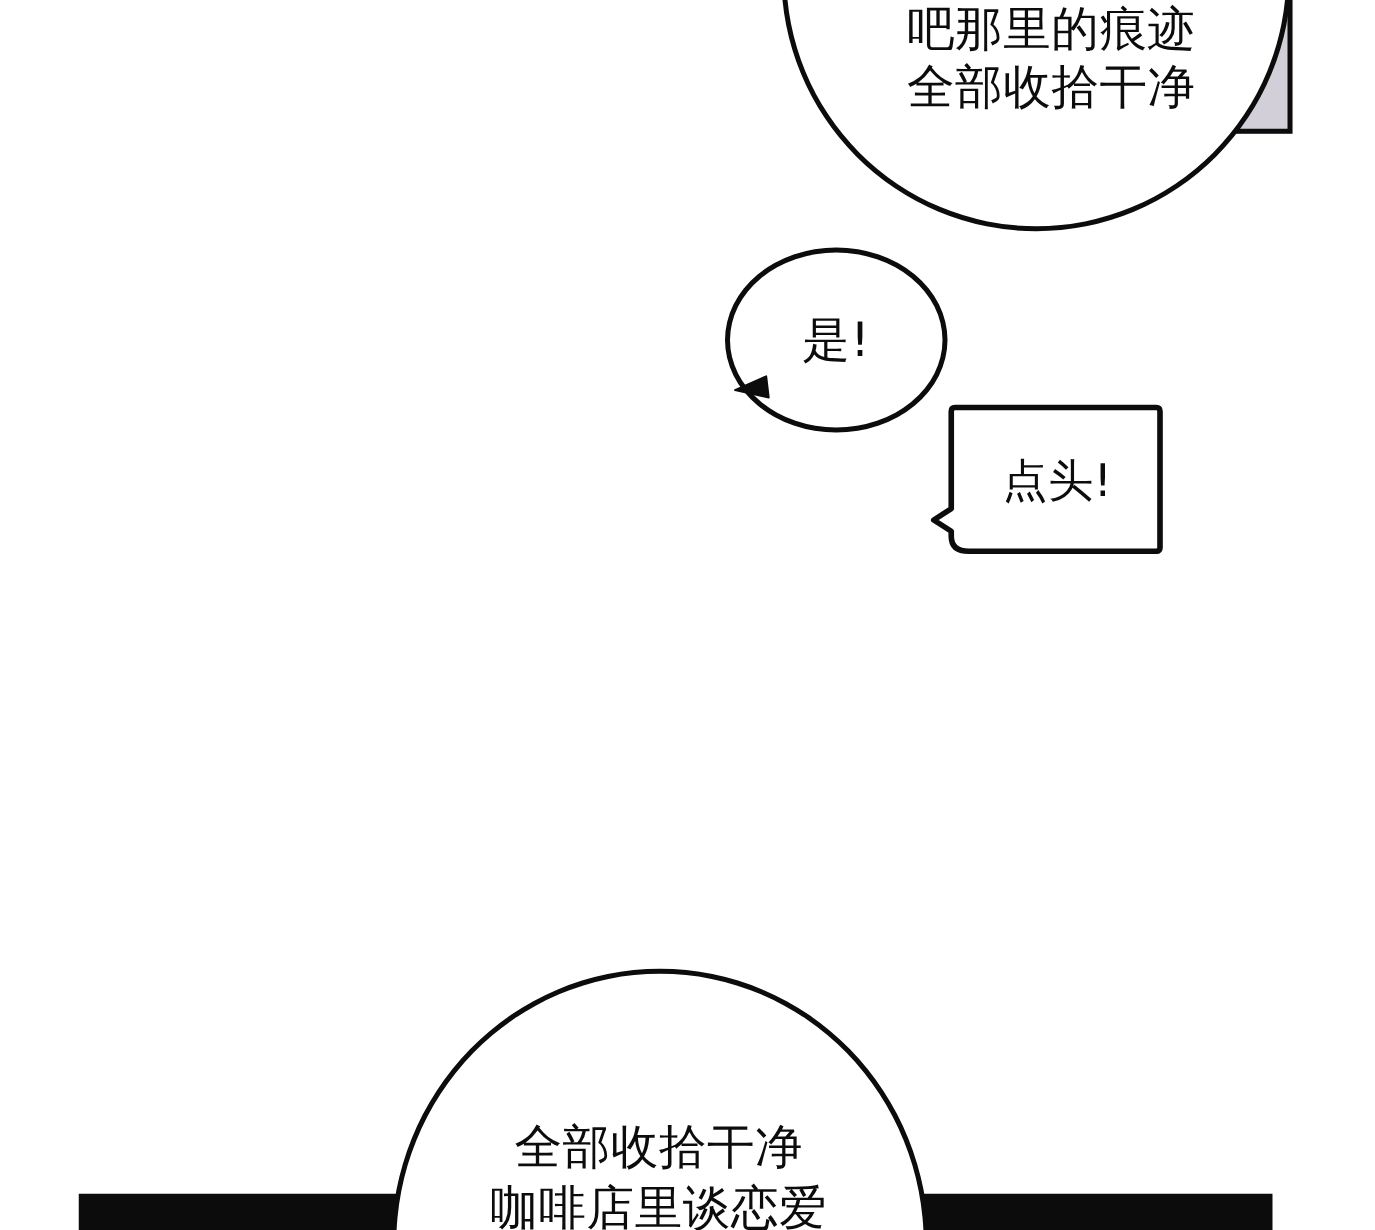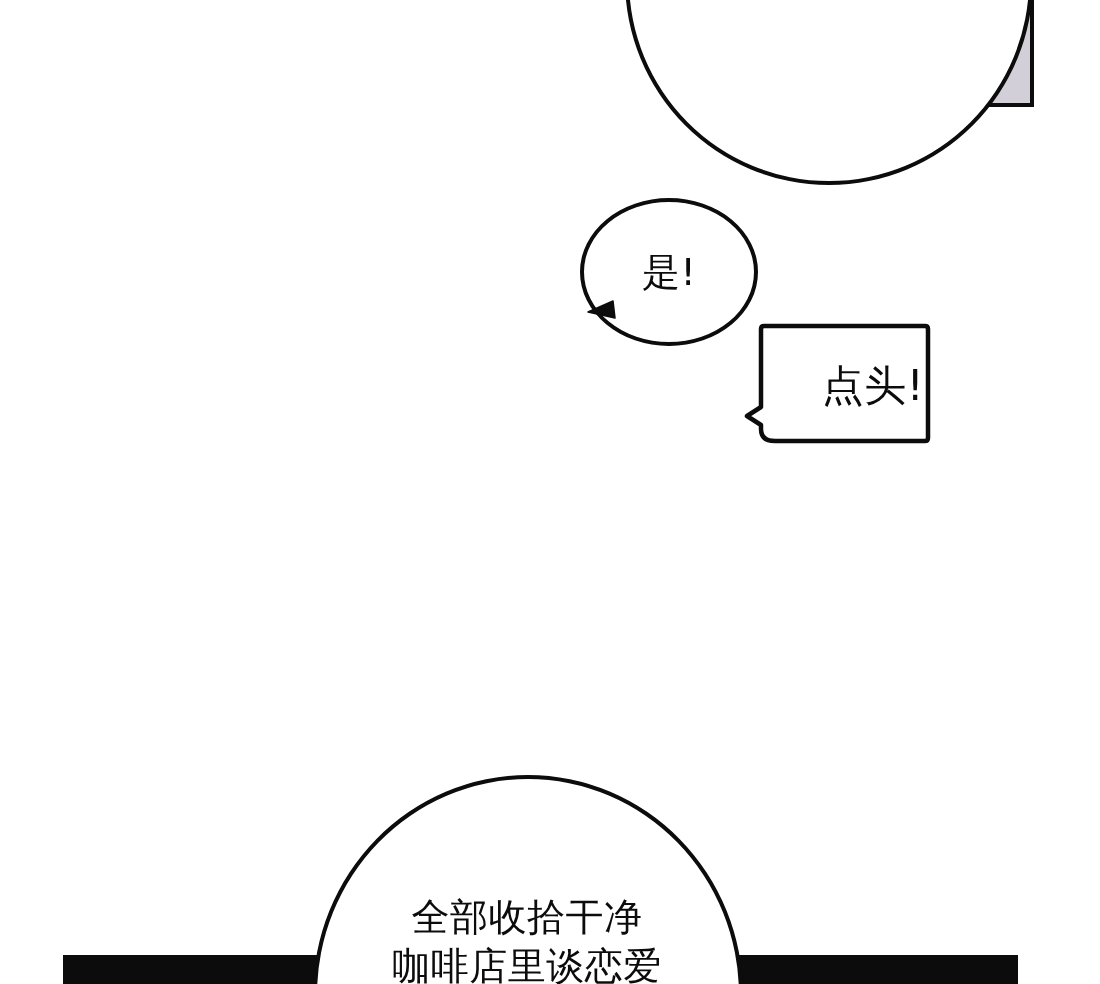--- a/index.html
+++ b/index.html
@@ -43,31 +43,35 @@
   }
   .speech-text {
     position:absolute;
     z-index:5;
     text-align:center;
     letter-spacing:0.5px;
     white-space:nowrap;
   }
   .text-top    { left:666px; top:0px;   width:350px; font-size:38px; line-height:46px; }
   .text-shi    { left:599px; top:250px; width:140px; font-size:38px; line-height:44px; }
-  .text-nod    { left:787px; top:364px; width:172px; font-size:42px; line-height:44px; }
+  .text-nod    { left:760px; top:364px; width:172px; font-size:36px; line-height:44px; }
   .text-bottom { left:378px; top:893px; width:298px; font-size:38px; line-height:49px; }
 </style>
 </head>
 <body>
 
 <div class="stage">
 
   <div class="corner-panel"></div>
 
   <div class="bubble bubble-top"></div>
+  <div class="speech-text text-top">
+    <div>吧那里的痕迹</div>
+    <div>全部收拾干净</div>
+  </div>
 
   <div class="bubble bubble-shi"></div>
   <svg class="tail-shi" width="40" height="30" viewBox="0 0 40 30">
     <polygon points="31,5 6,16 33,22" fill="#0c0c0c" stroke="#0c0c0c" stroke-width="1.5" stroke-linejoin="round"></polygon>
   </svg>
   <div class="speech-text text-shi">
     <div>是!</div>
   </div>
 
   <svg class="box-nod" width="192" height="132" viewBox="0 0 192 132">

